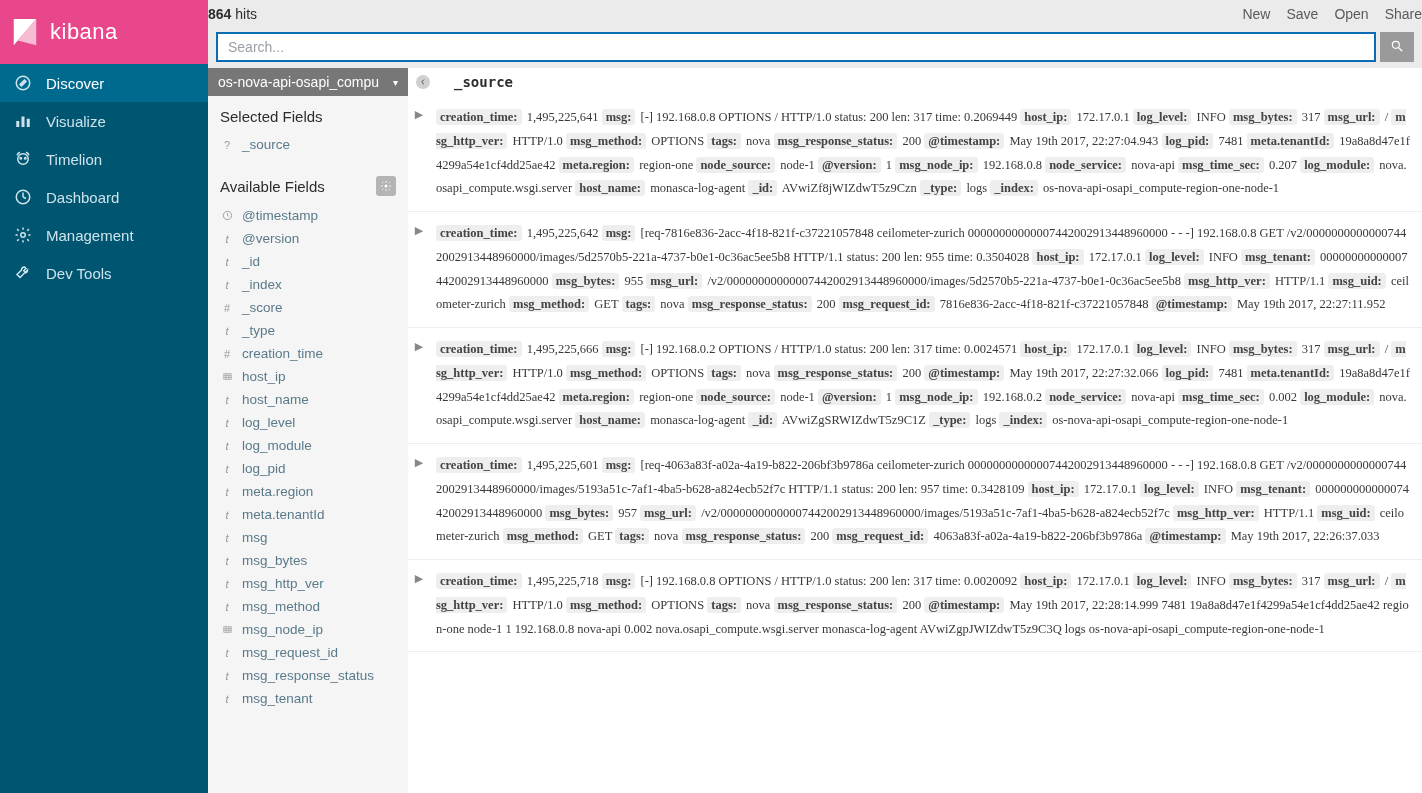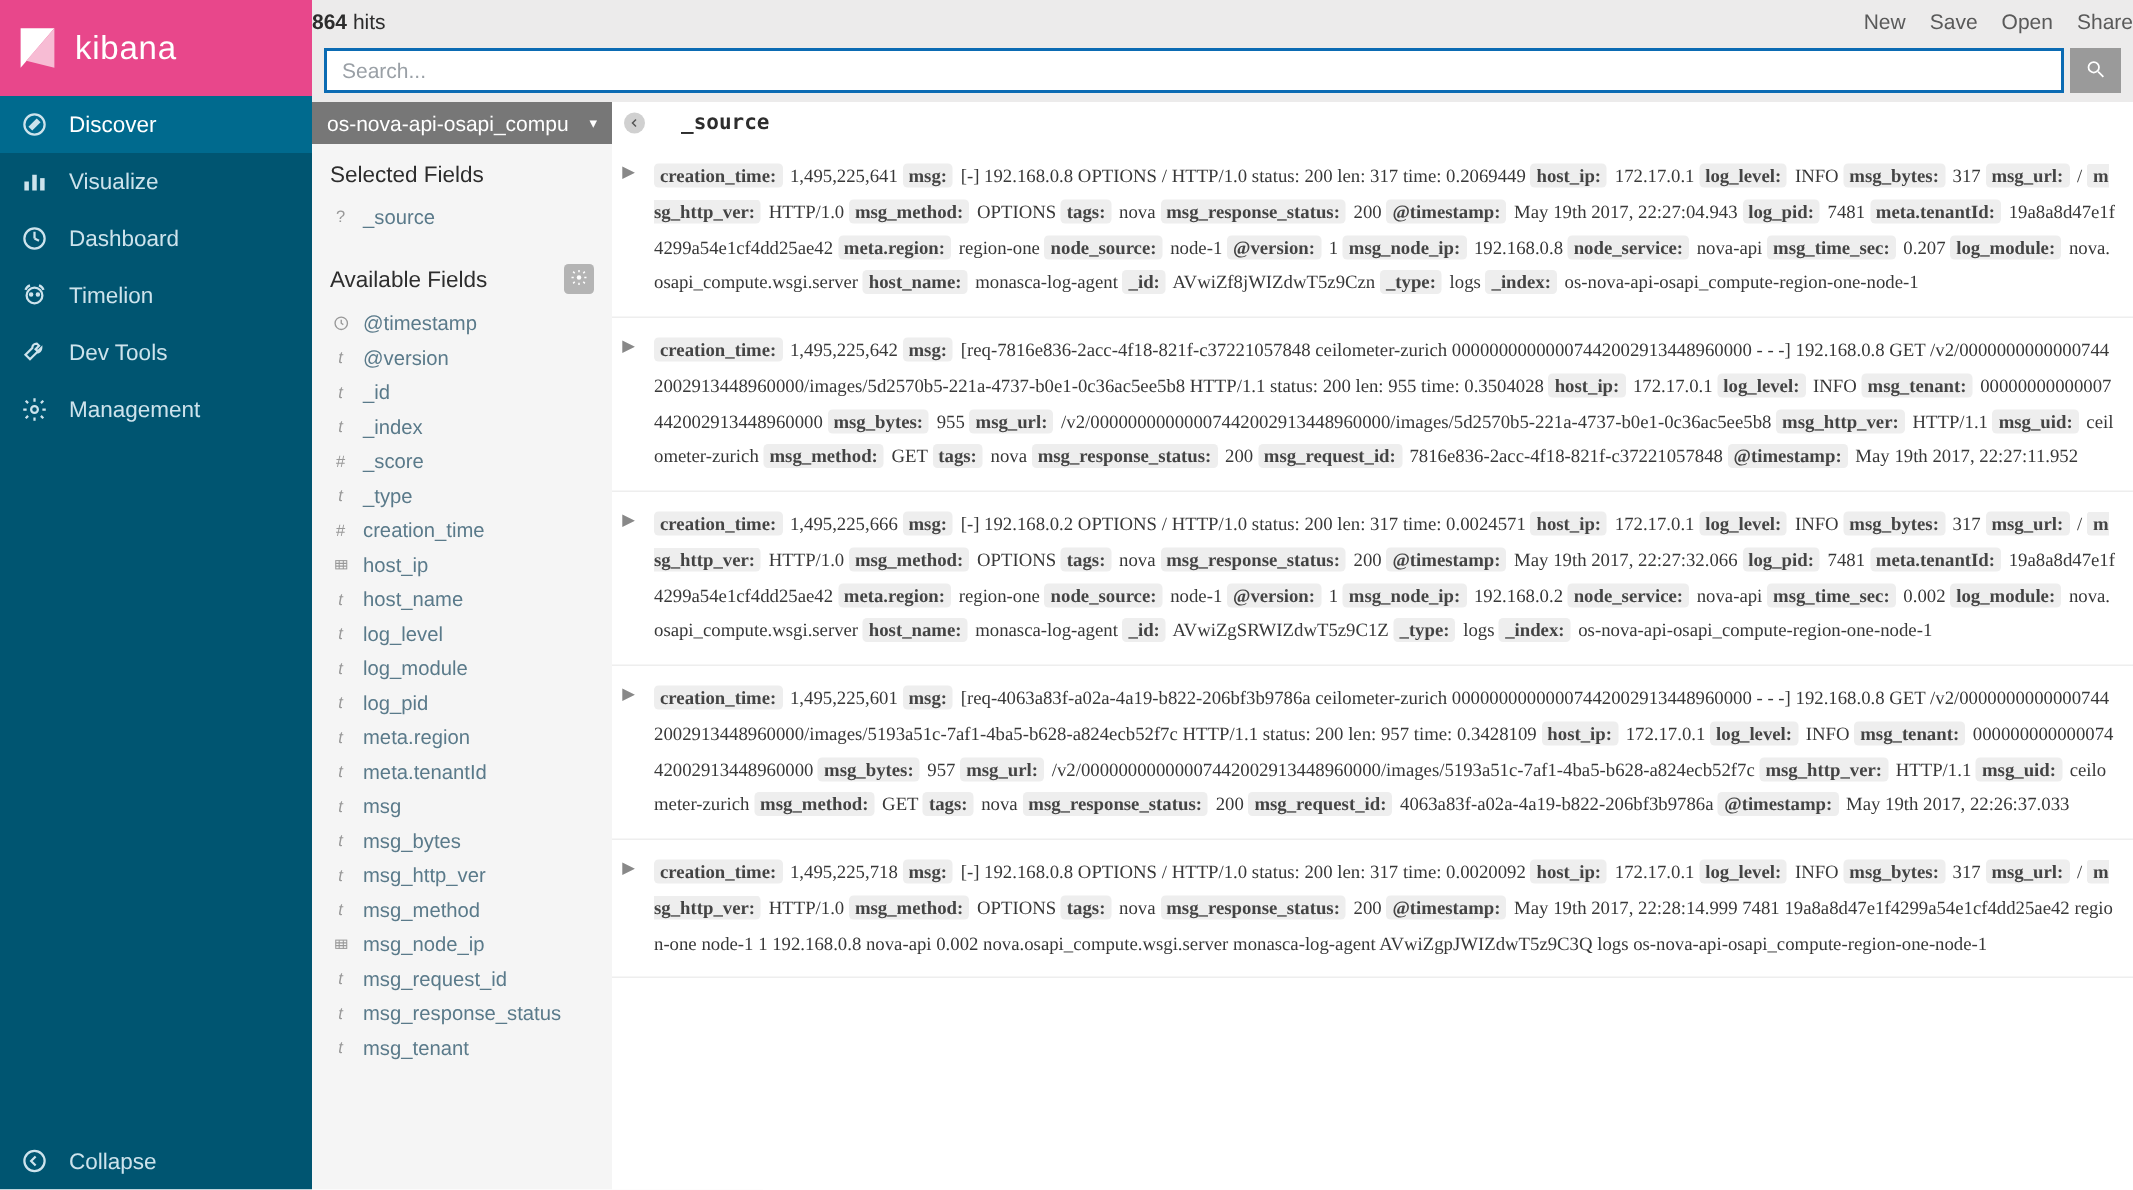--- a/index.html
+++ b/index.html
@@ -81,65 +81,56 @@
               <rect x="3" y="12" width="4" height="8"></rect>
               <rect x="10" y="6" width="4" height="14"></rect>
               <rect x="17" y="9" width="4" height="11"></rect>
             </svg>
           </span>
           <span>Visualize</span>
         </div>
         <div class="nav-item">
           <span class="nav-icon">
             <svg viewBox="0 0 24 24" fill="none" stroke="#cde3ec" stroke-width="2">
-              <circle cx="12" cy="12" r="9"></circle>
-              <line x1="12" y1="12" x2="12" y2="6"></line>
-              <line x1="12" y1="12" x2="16" y2="14"></line>
-            </svg>
-          </span>
-          <span>Dashboard</span>
-        </div>
-        <div class="nav-item">
-          <span class="nav-icon">
-            <svg viewBox="0 0 24 24" fill="none" stroke="#cde3ec" stroke-width="2">
               <circle cx="12" cy="12" r="7"></circle>
               <circle cx="9" cy="11" r="1" fill="#cde3ec"></circle>
               <circle cx="15" cy="11" r="1" fill="#cde3ec"></circle>
               <path d="M4 7c1-3 4-4 4-4M20 7c-1-3-4-4-4-4"></path>
             </svg>
           </span>
           <span>Timelion</span>
         </div>
         <div class="nav-item">
           <span class="nav-icon">
             <svg viewBox="0 0 24 24" fill="none" stroke="#cde3ec" stroke-width="2">
-              <path d="M14 4a4 4 0 00-4 4l-6 6 4 4 6-6a4 4 0 004-4l-3 3-2-2 3-3z"></path>
-            </svg>
-          </span>
-          <span>Dev Tools</span>
+              <circle cx="12" cy="12" r="9"></circle>
+              <line x1="12" y1="12" x2="12" y2="6"></line>
+              <line x1="12" y1="12" x2="16" y2="14"></line>
+            </svg>
+          </span>
+          <span>Dashboard</span>
         </div>
         <div class="nav-item">
           <span class="nav-icon">
             <svg viewBox="0 0 24 24" fill="none" stroke="#cde3ec" stroke-width="2">
               <circle cx="12" cy="12" r="3"></circle>
               <path d="M12 2v3M12 19v3M4.2 4.2l2.1 2.1M17.7 17.7l2.1 2.1M2 12h3M19 12h3M4.2 19.8l2.1-2.1M17.7 6.3l2.1-2.1"></path>
             </svg>
           </span>
           <span>Management</span>
         </div>
+        <div class="nav-item">
+          <span class="nav-icon">
+            <svg viewBox="0 0 24 24" fill="none" stroke="#cde3ec" stroke-width="2">
+              <path d="M14 4a4 4 0 00-4 4l-6 6 4 4 6-6a4 4 0 004-4l-3 3-2-2 3-3z"></path>
+            </svg>
+          </span>
+          <span>Dev Tools</span>
+        </div>
       </div>
-    <div class="nav-collapse">
-      <span class="nav-icon">
-        <svg viewBox="0 0 24 24" fill="none" stroke="#cde3ec" stroke-width="2">
-            <circle cx="12" cy="12" r="9"></circle>
-            <polyline points="13,8 9,12 13,16"></polyline>
-          </svg>
-      </span>
-      <span>Collapse</span>
-    </div>
   </nav>
 
   <div class="main">
     <div class="topbar">
       <div class="hits">
         <b>864</b> <span>hits</span>
       </div>
       <div class="actions" id="top-actions">
           <span>New</span>
           <span>Save</span>

